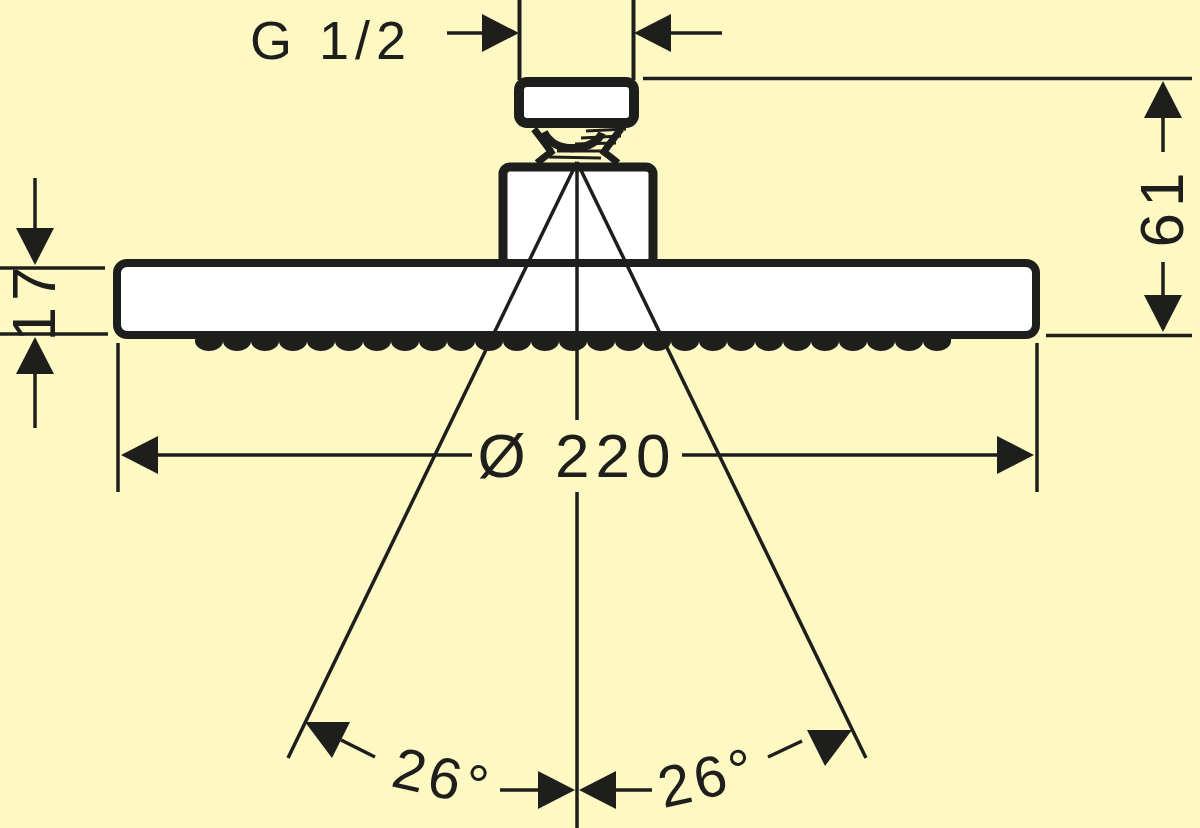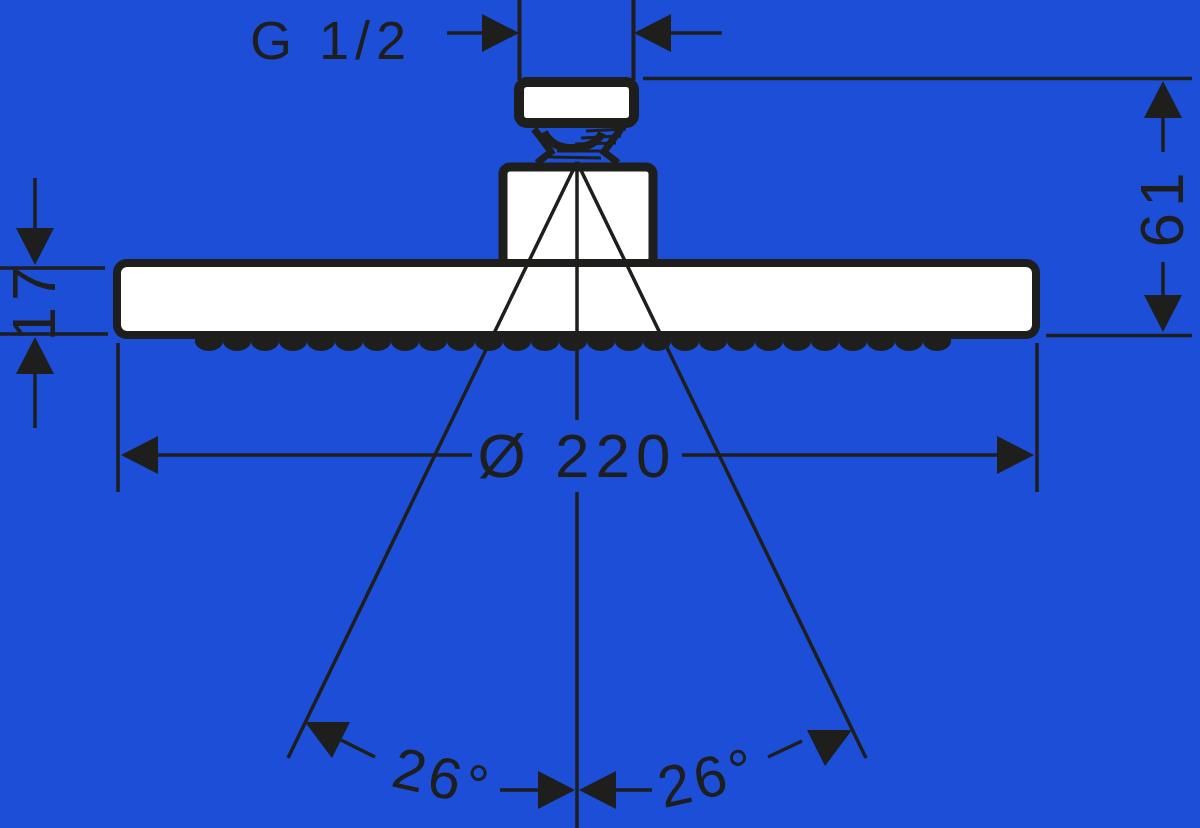--- a/index.html
+++ b/index.html
@@ -1,19 +1,19 @@
 <!DOCTYPE html>
 <html><head>
 <meta charset="utf-8">
 <style>
   html,body{margin:0;padding:0;background:#fff;}
   .canvas{
     position:relative;
     width:1200px;height:828px;
-    background:#1d4ed8;
+    background:#fef9c3;
     font-family:"Liberation Sans", sans-serif;
     overflow:hidden;
   }
   svg{display:block;}
   text{
     fill:#1e1e1c;
     font-family:"Liberation Sans","DejaVu Sans",sans-serif;
   }
   .dim-text{font-size:62px;letter-spacing:6px;}
   .thread-text{font-size:54px;letter-spacing:6px;}

